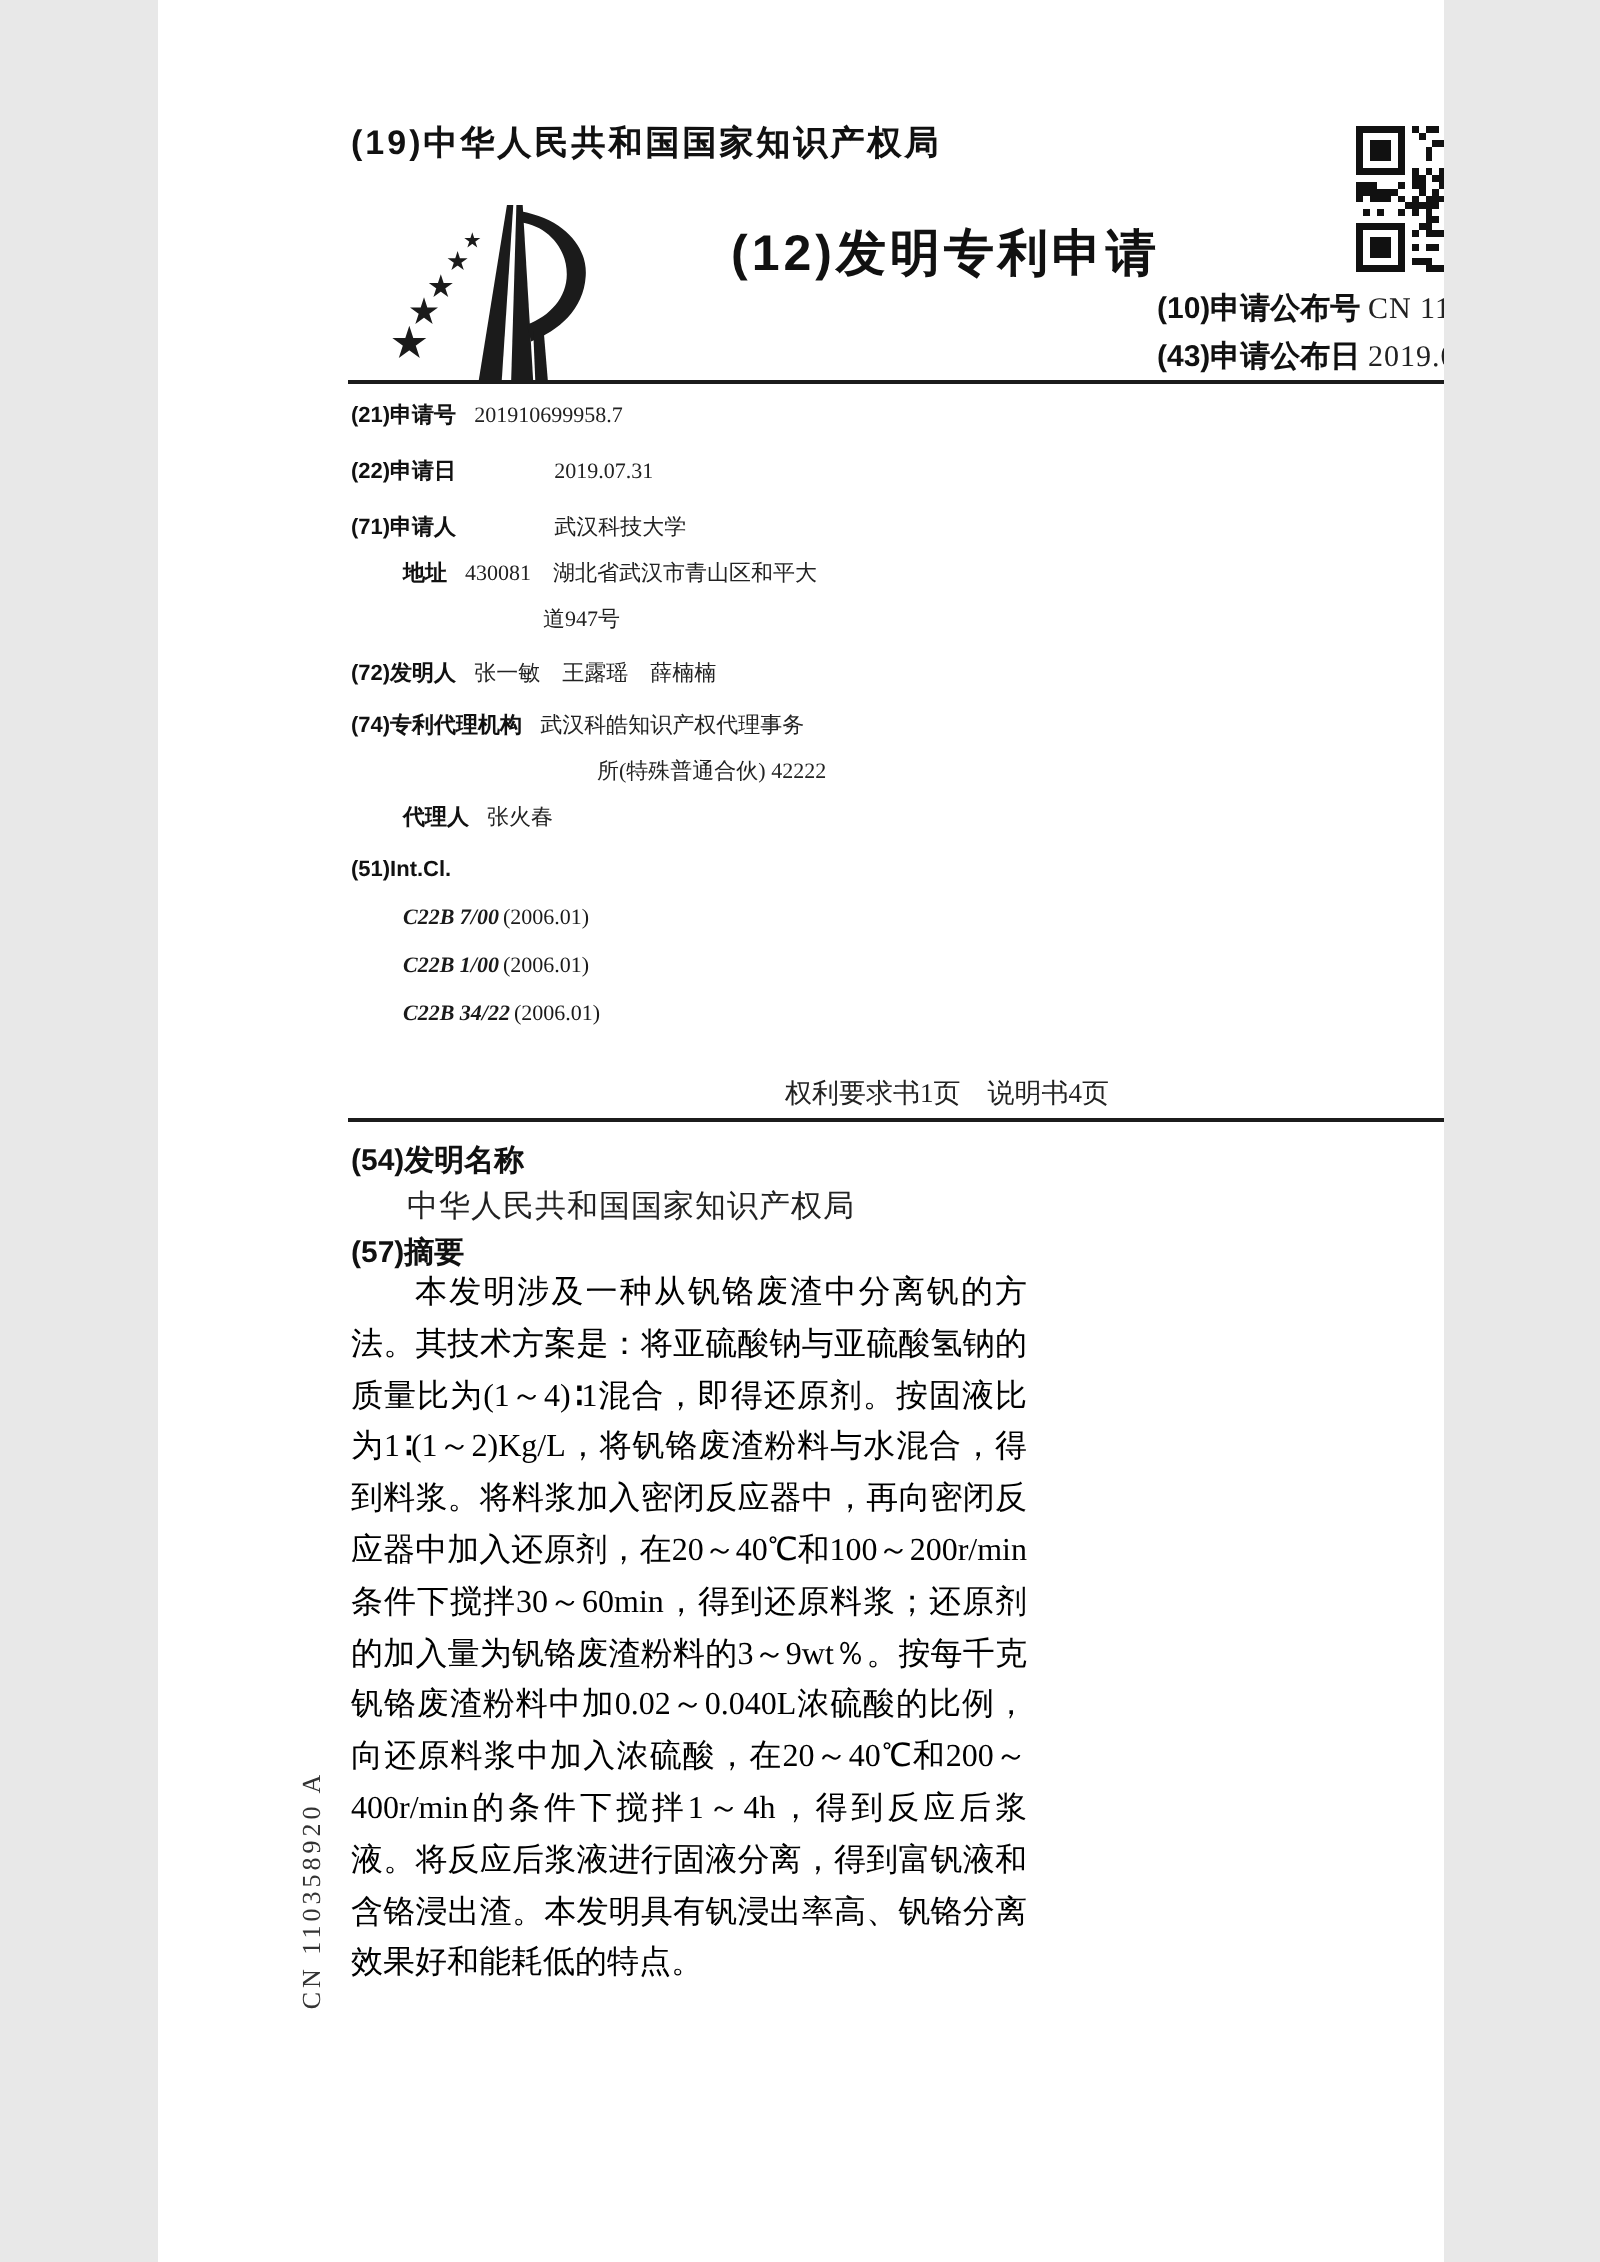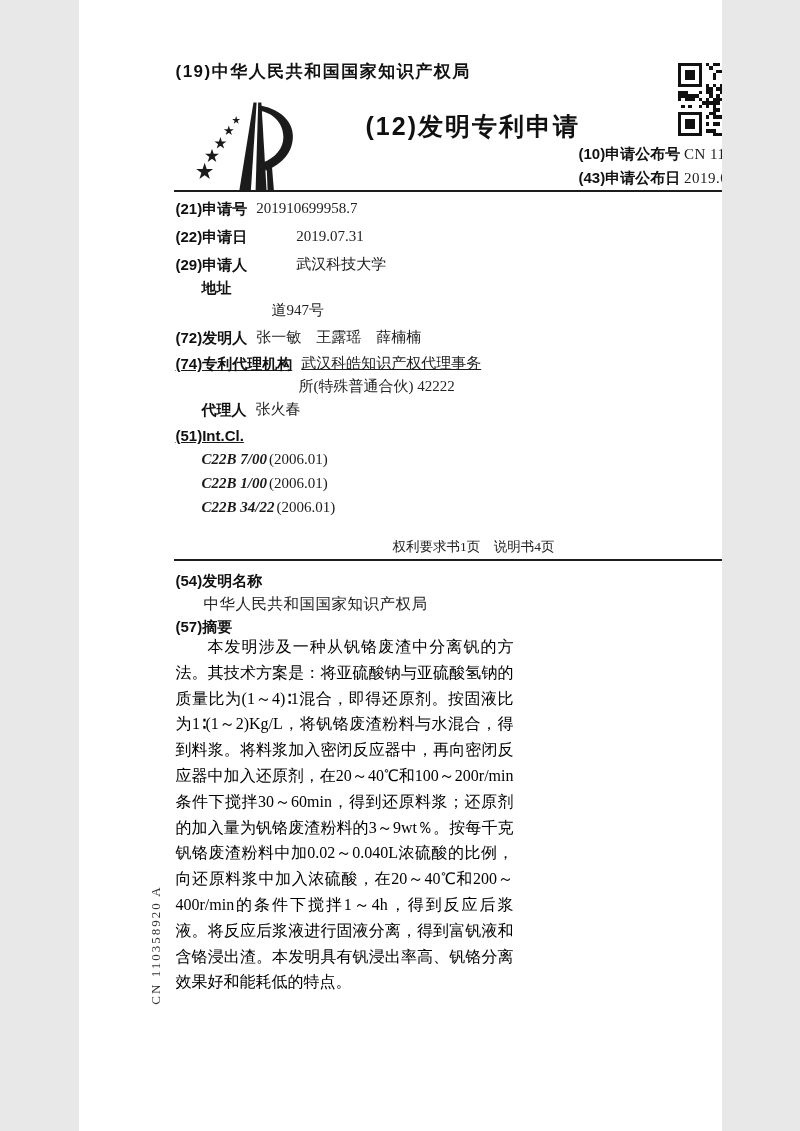--- a/index.html
+++ b/index.html
@@ -33,26 +33,26 @@
   .pub-block { position: absolute; left: 500px; top: 145px; }
   .pub-row { height: 24px; font-size: 15px; white-space: nowrap; }
   .pub-row .lbl { font-size: 15px; }
   .pub-row .val { font-size: 15px; letter-spacing: 0.5px; }
 
   .rule { position: absolute; left: 95px; width: 618px; height: 2px; background: #1c1c1c; }
   .rule-1 { top: 190px; }
   .rule-2 { top: 559px; }
 
   
-  .biblio { position: absolute; left: 97px; top: 197px; width: 420px; font-size: 15px; }
+  .biblio { position: absolute; left: 97px; top: 197px; width: 420px; font-size: 11px; }
   .row { display: flex; line-height: 23px; white-space: nowrap; }
   .row .lbl { margin-right: 9px; flex: none; }
   .gap5 { margin-top: 5px; gap: 40px; }
   .gap4 { margin-top: 4px; }
-  .gap3 { margin-top: 3px; text-decoration: underline; }
+  .gap3 { margin-top: 3px; }
   .ind1 { margin-left: 26px; }
   .cont-addr { margin-left: 96px; line-height: 23px; }
   .cont-agency { margin-left: 123px; line-height: 23px; }
   .intcl-row { margin-left: 26px; line-height: 24px; white-space: nowrap; }
   .intcl-code { font-family: "Liberation Serif", serif; font-style: italic; font-weight: bold; }
   .intcl-ver { font-family: "Liberation Serif", serif; margin-left: 2px; }
 
   .pages-info {
     position: absolute; top: 538px; right: 167px;
     font-size: 13.5px; color: #222;
@@ -340,25 +340,26 @@
   <div class="biblio">
     <div class="row">
       <span class="lbl">(21)申请号</span>
       <span class="val">201910699958.7</span>
     </div>
     <div class="row gap5">
       <span class="lbl">(22)申请日</span>
       <span class="val">2019.07.31</span>
     </div>
     <div class="row gap5">
-      <span class="lbl">(29)申请人</span>
+      <span class="lbl">(71)申请人</span>
       <span class="val">武汉科技大学</span>
     </div>
     <div class="row">
       <span class="lbl ind1">地址</span>
+      <span class="val">430081　湖北省武汉市青山区和平大</span>
     </div>
     <div class="cont-addr val">道947号</div>
     <div class="row gap4">
       <span class="lbl">(72)发明人</span>
       <span class="val">张一敏　王露瑶　薛楠楠</span>
     </div>
     <div class="row gap3">
       <span class="lbl">(74)专利代理机构</span>
       <span class="val">武汉科皓知识产权代理事务</span>
     </div>

